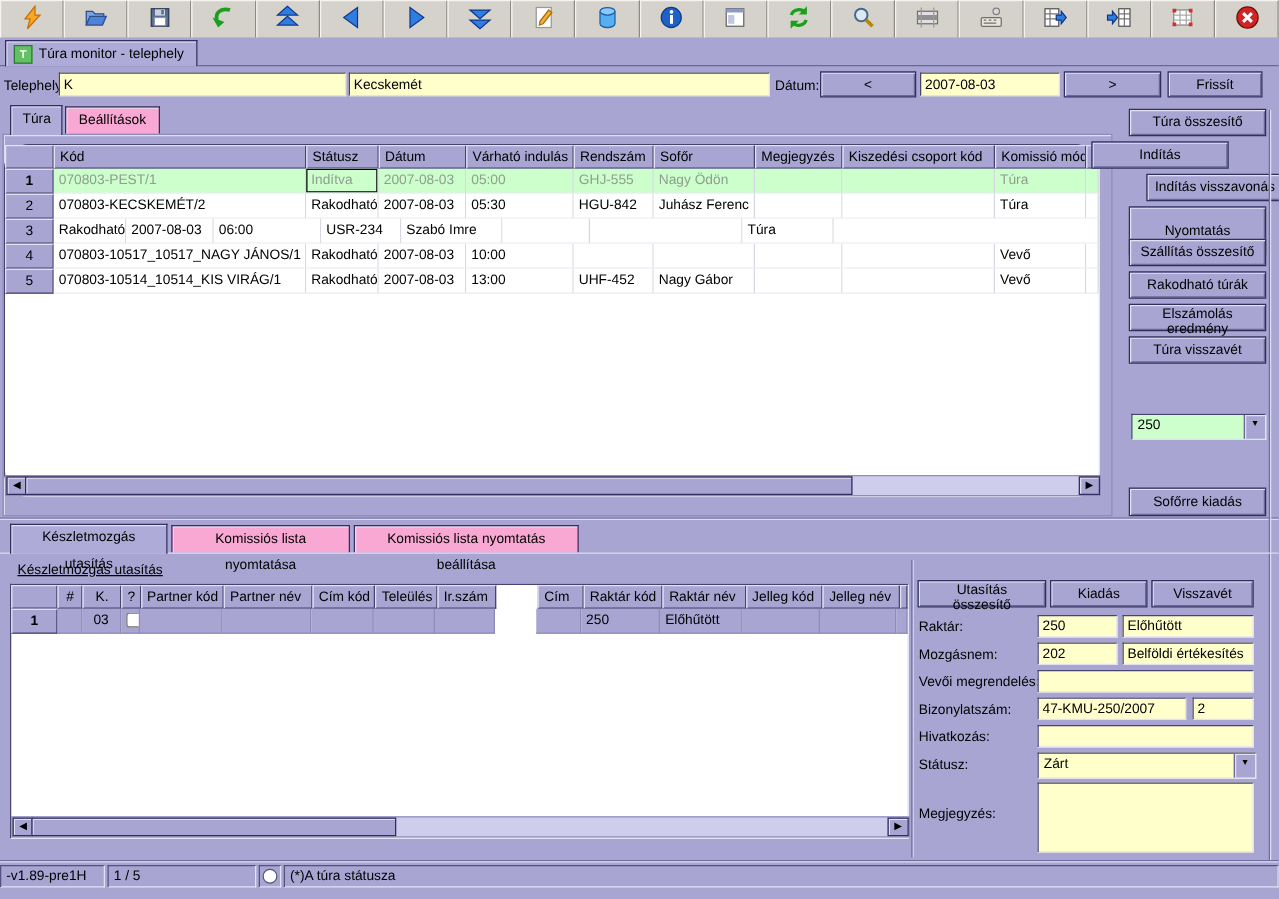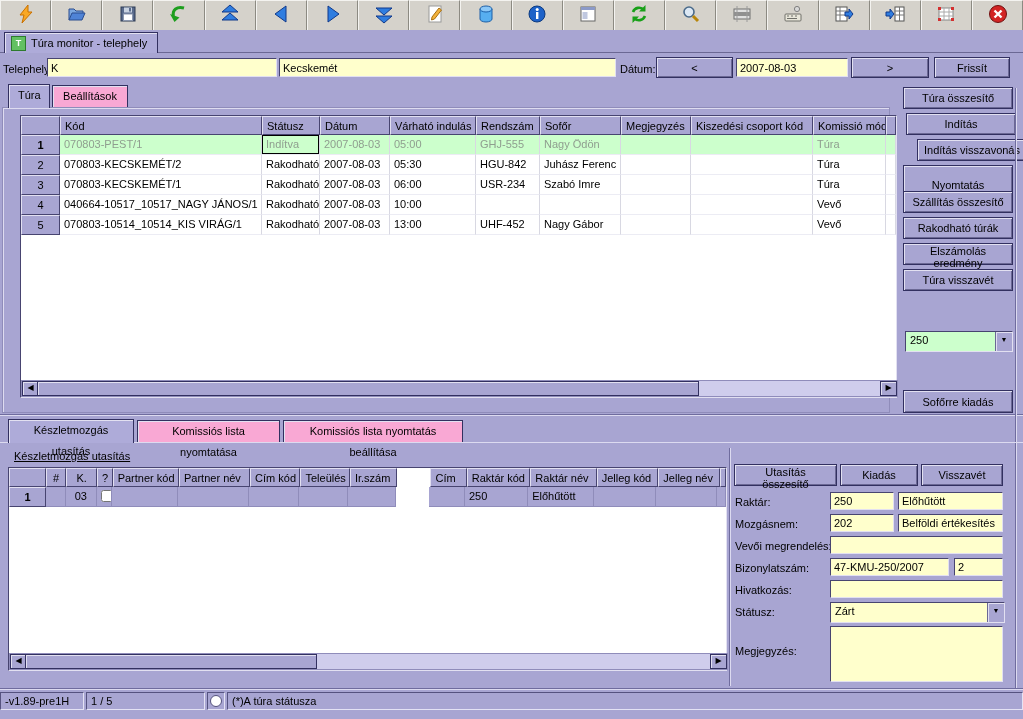--- a/index.html
+++ b/index.html
@@ -216,21 +216,21 @@
 <span class="lbl" style="left:620px;top:63px;">Dátum:</span>
 <button class="abs btn" style="left:656px;top:57px;width:77px;height:21px;">&lt;</button>
 <input class="abs field" style="left: 736px; top: 58px; width: 112px; height: 19px;" value="2007-08-03">
 <button class="abs btn" style="left:851px;top:57px;width:78px;height:21px;">&gt;</button>
 <button class="abs btn" style="left:934px;top:57px;width:76px;height:21px;">Frissít</button>
 
 <div class="abs ptab active" style="left:8px;top:84px;width:42px;">Túra</div>
 <div class="abs ptab" style="left:52px;top:85px;width:76px;">Beállítások</div>
 
 <div class="abs" style="left:2px;top:107px;width:888px;height:306px;border:1px solid #8f8cba;box-shadow:inset 1px 1px 0 #dedcf0;"></div>
-<div class="abs gridbox" style="left:20px;top:115px;width:877px;height:283px;">
+<div class="abs gridbox" style="left:3px;top:115px;width:877px;height:283px;border-radius:21px;">
   <div class="grow ghead" style="top:0;">
     <div class="gc c0 rowno"></div>
     <div class="gc c1">Kód</div>
     <div class="gc c2">Státusz</div>
     <div class="gc c3">Dátum</div>
     <div class="gc c4">Várható indulás</div>
     <div class="gc c5">Rendszám</div>
     <div class="gc c6">Sofőr</div>
     <div class="gc c7">Megjegyzés</div>
     <div class="gc c8">Kiszedési csoport kód</div>
@@ -258,34 +258,33 @@
     <div class="gc c4">05:30</div>
     <div class="gc c5">HGU-842</div>
     <div class="gc c6">Juhász Ferenc</div>
     <div class="gc c7"></div>
     <div class="gc c8"></div>
     <div class="gc c9">Túra</div>
     <div class="gc cF"></div>
   </div>
   <div class="grow gbody" style="top:59px;">
     <div class="gc c0 rowno">3</div>
-    <div class="gc c1">070803-KECSKEMÉT/1</div>
     <div class="gc c2">Rakodható</div>
     <div class="gc c3">2007-08-03</div>
     <div class="gc c4">06:00</div>
     <div class="gc c5">USR-234</div>
     <div class="gc c6">Szabó Imre</div>
     <div class="gc c7"></div>
     <div class="gc c8"></div>
     <div class="gc c9">Túra</div>
     <div class="gc cF"></div>
   </div>
   <div class="grow gbody" style="top:79px;">
     <div class="gc c0 rowno">4</div>
-    <div class="gc c1">040664-10517_10517_NAGY JÁNOS/1</div>
+    <div class="gc c1">070803-10517_10517_NAGY JÁNOS/1</div>
     <div class="gc c2">Rakodható</div>
     <div class="gc c3">2007-08-03</div>
     <div class="gc c4">10:00</div>
     <div class="gc c5"></div>
     <div class="gc c6"></div>
     <div class="gc c7"></div>
     <div class="gc c8"></div>
     <div class="gc c9">Vevő</div>
     <div class="gc cF"></div>
   </div>
@@ -303,21 +302,21 @@
     <div class="gc cF"></div>
   </div>
   <div class="hscroll" style="left:0;bottom:0;width:875px;">
     <div class="sarrow" style="left:0;">◀</div>
     <div class="sthumb" style="left:15px;width:660px;"></div>
     <div class="sarrow" style="right:0;">▶</div>
   </div>
 </div>
 
 <button class="abs btn" style="left:903px;top:87px;width:110px;height:22px;">Túra összesítő</button>
-<button class="abs btn" style="left:906px;top:113px;width:110px;height:22px;">Indítás</button>
+<button class="abs btn" style="left:873px;top:113px;width:110px;height:22px;">Indítás</button>
 <button class="abs btn" style="left:903px;top:139px;width:110px;height:22px;margin-left:14px;">Indítás visszavonás</button>
 <button class="abs btn" style="left:903px;top:165px;width:110px;height:39px;">Nyomtatás</button>
 <button class="abs btn" style="left:903px;top:191px;width:110px;height:22px;">Szállítás összesítő</button>
 <button class="abs btn" style="left:903px;top:217px;width:110px;height:22px;">Rakodható túrák</button>
 <button class="abs btn" style="left:903px;top:243px;width:110px;height:22px;">Elszámolás eredmény</button>
 <button class="abs btn" style="left:903px;top:269px;width:110px;height:22px;">Túra visszavét</button>
 
 <div class="dropdown" style="left:905px;top:331px;width:106px;height:19px;background:#ccffcc;">
   <span class="dd-text">250</span>
   <span class="dd-btn">▼</span>

